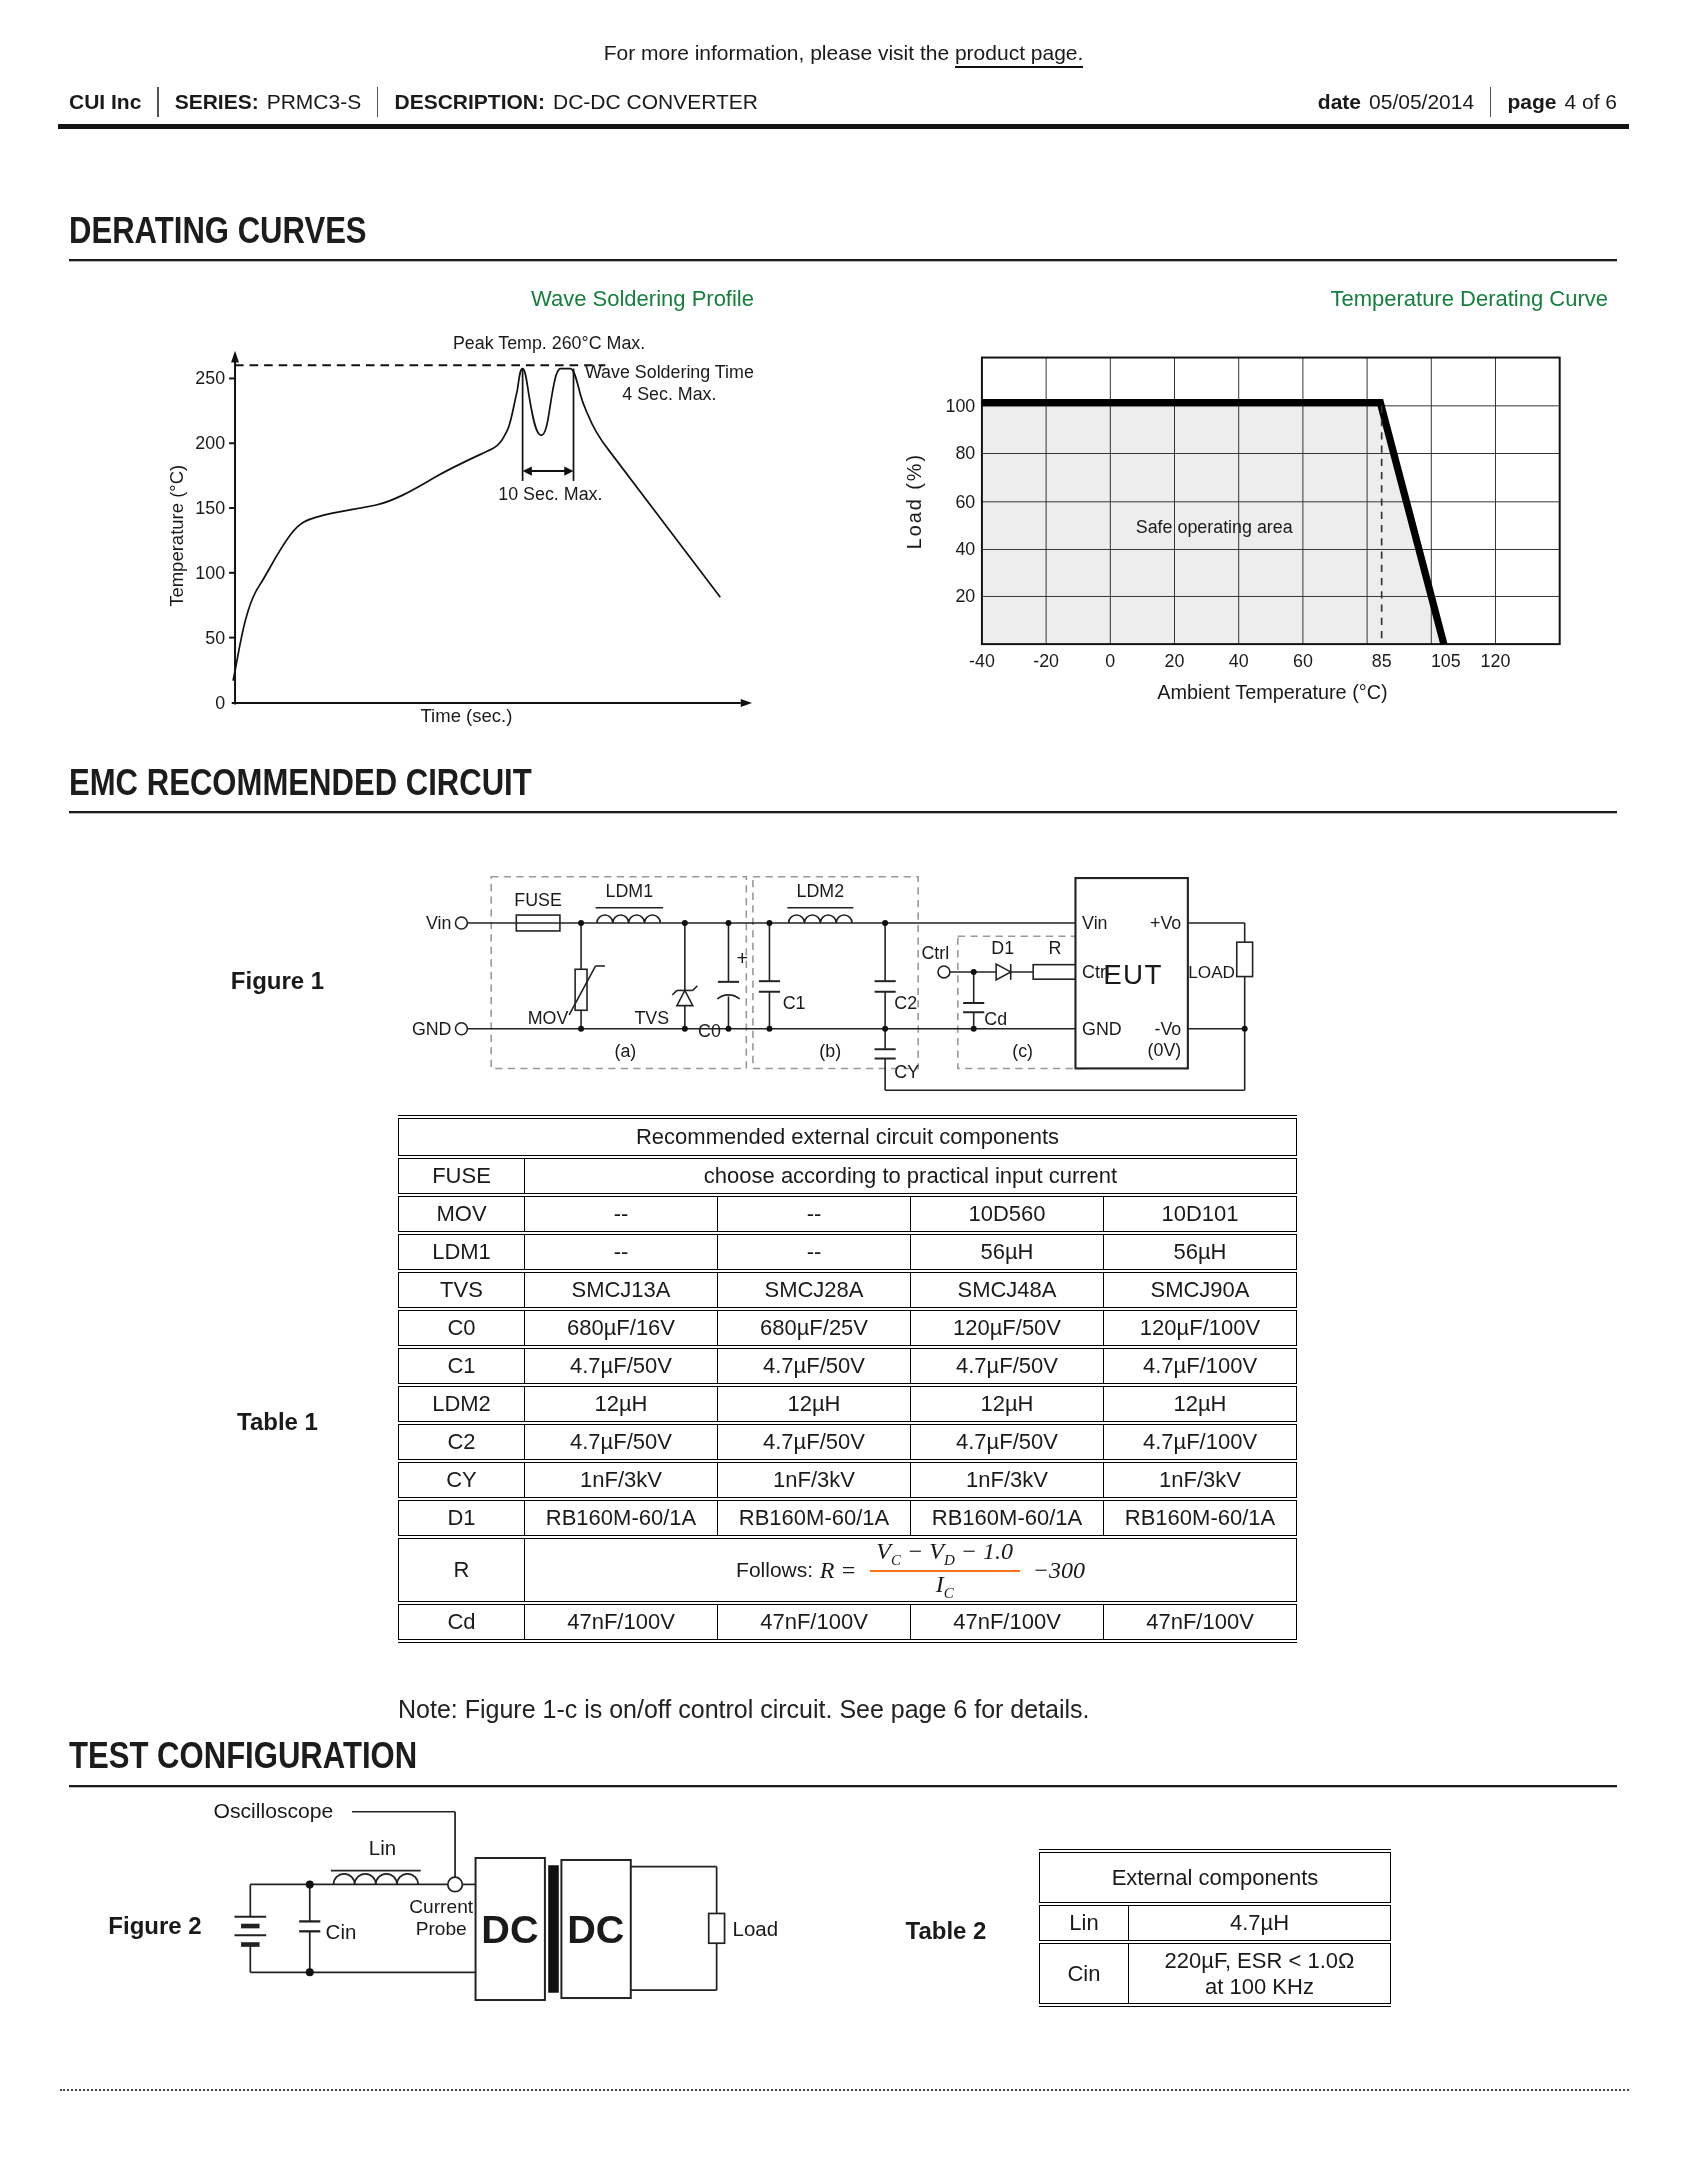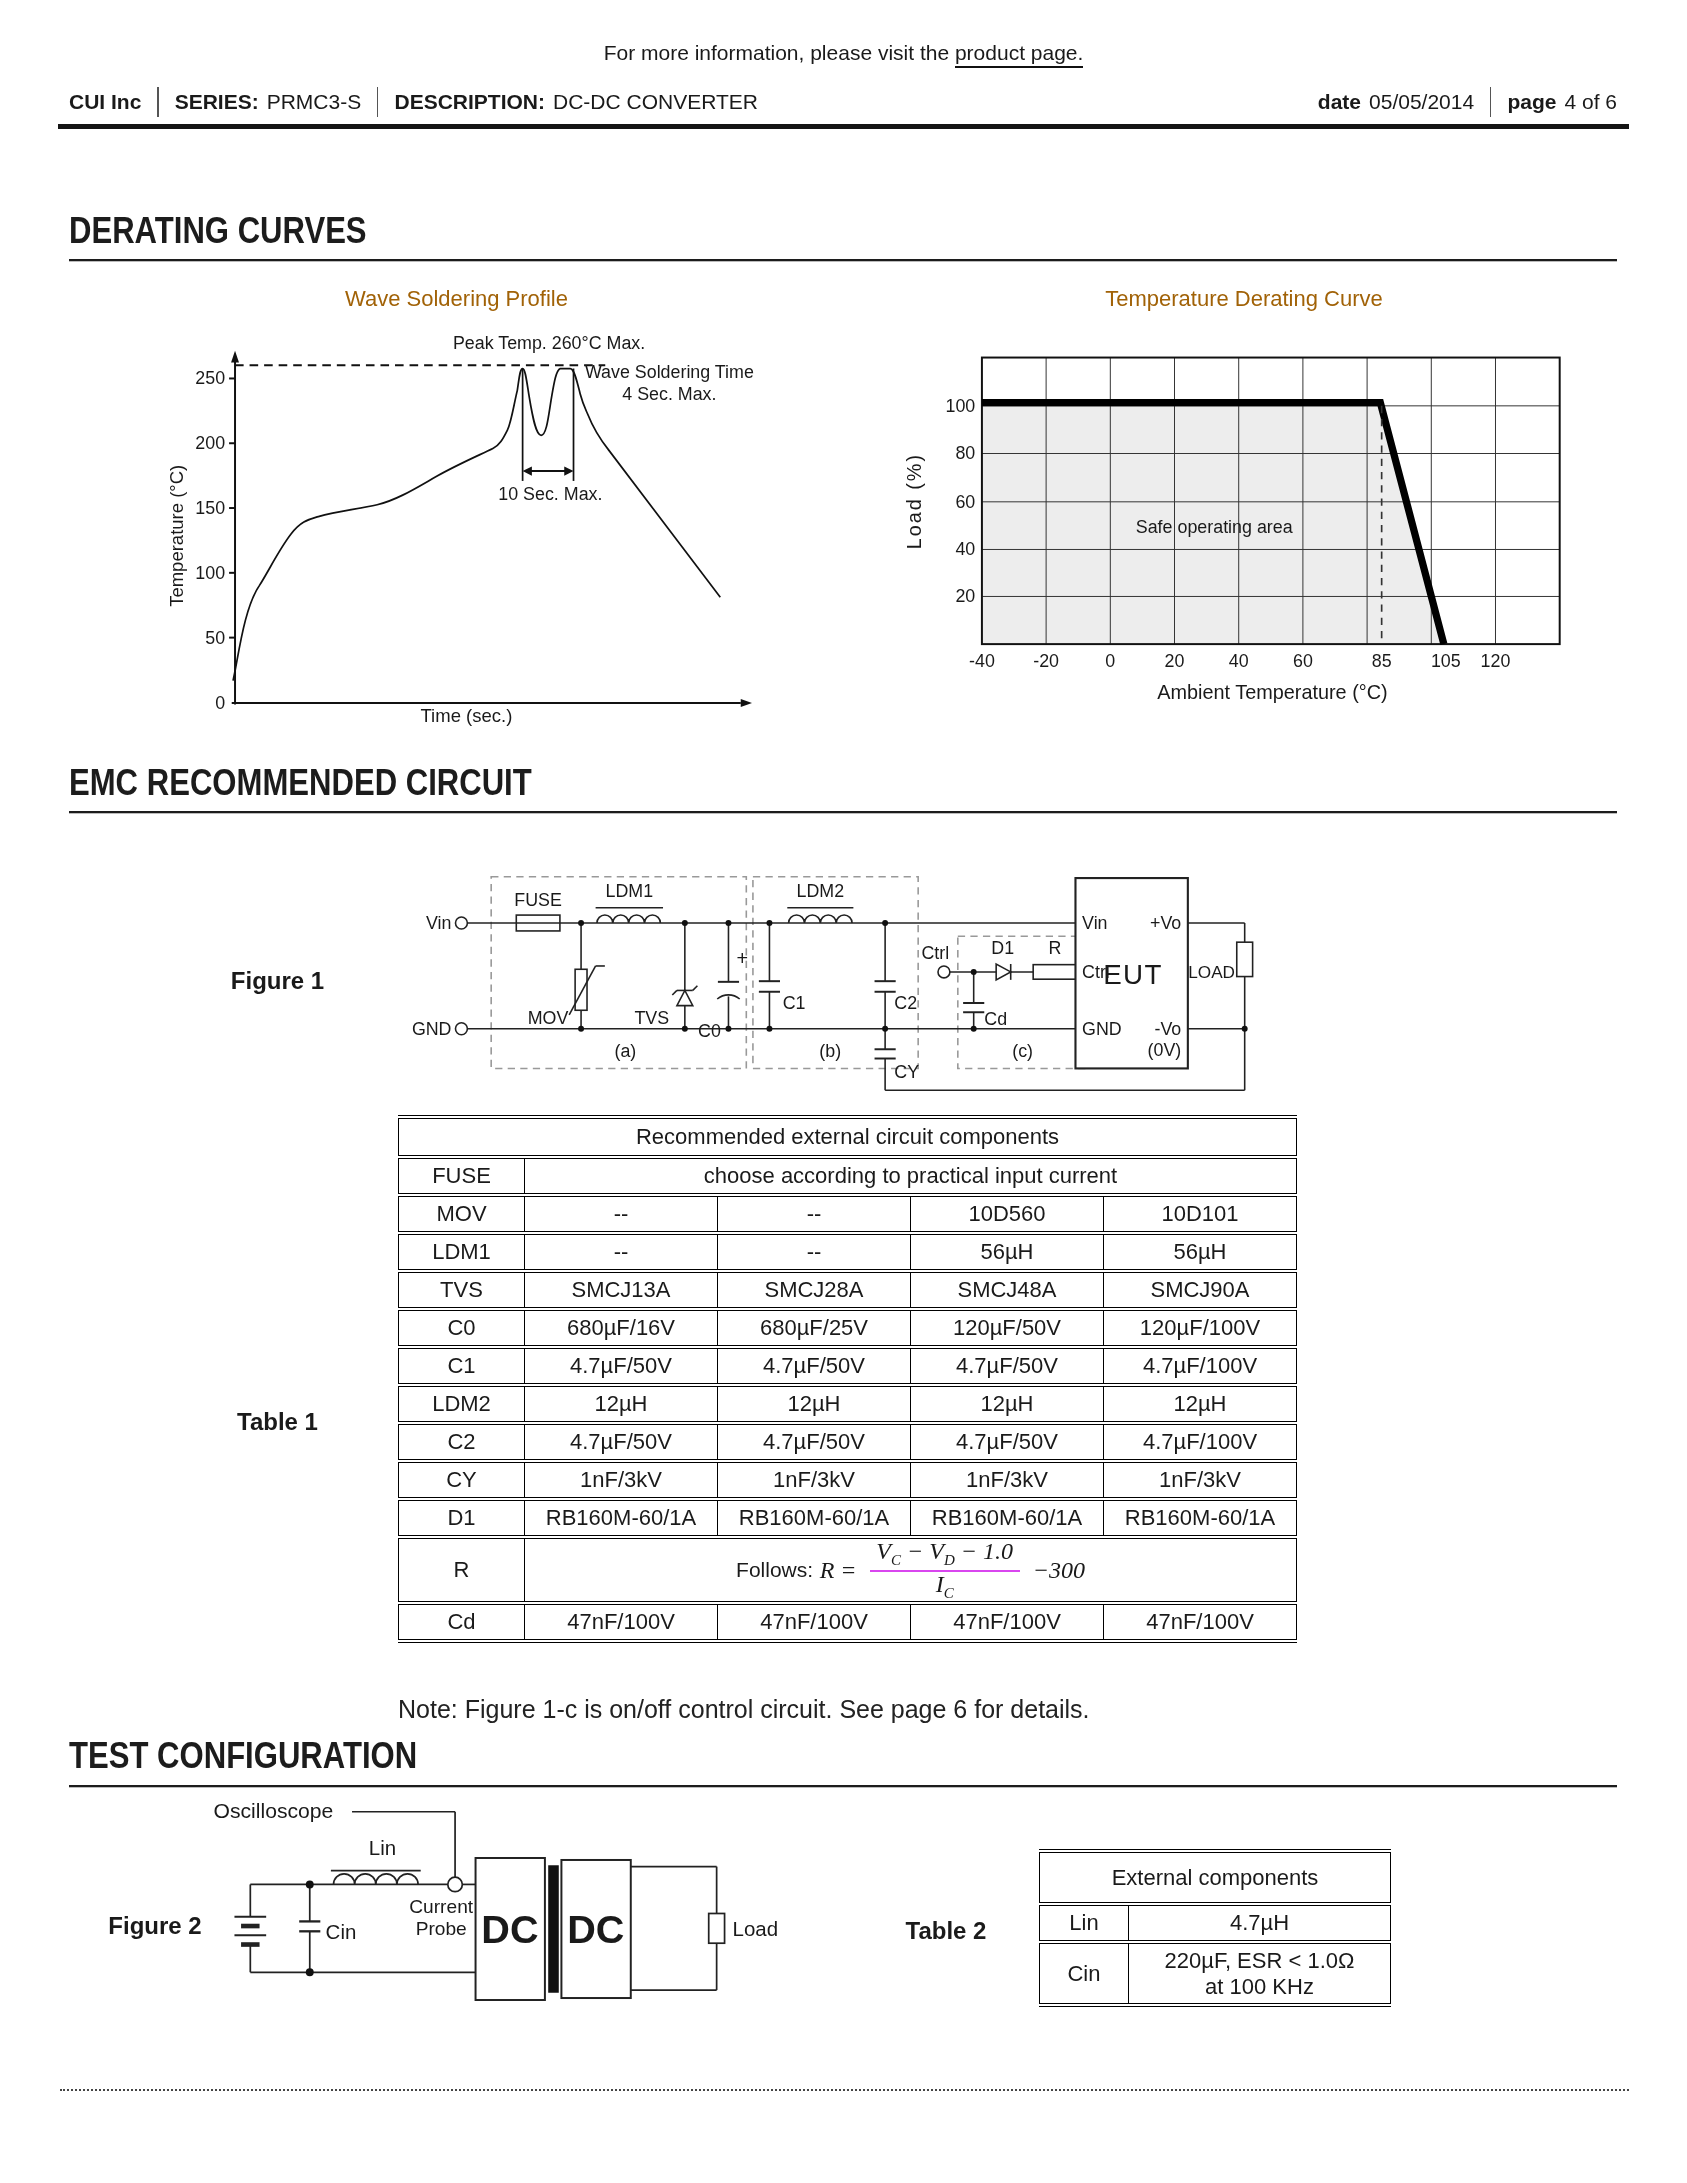--- a/index.html
+++ b/index.html
@@ -10,35 +10,35 @@
   .plink{color:#1a1a1a;text-decoration:none;border-bottom:2.6px solid #111;padding-bottom:2px;cursor:pointer;text-align:right;}
   .meta{position:absolute;left:69px;top:81px;width:1548px;height:41px;display:flex;
         align-items:center;justify-content:space-between;font-size:21px;white-space:nowrap;}
   .metaL,.metaR{display:flex;align-items:center;}
   .b{font-weight:bold;}
   .sep{display:inline-block;width:1.3px;height:30px;background:#555;margin:0 16px;}
   .mainrule{position:absolute;left:58px;top:124px;width:1571px;height:4.6px;background:#141414;}
   .h1{position:absolute;font-size:37px;font-weight:bold;white-space:nowrap;
       transform:scaleX(.84);transform-origin:left center;letter-spacing:0;color:#1c1c1c;}
   .hrule{position:absolute;left:69px;width:1548px;height:0;border-top:2.6px solid #1c1c1c;border-bottom:0.7px solid #bbb;}
-  .charttitle{position:absolute;font-size:22px;text-align:center;color:#a16207;}
+  .charttitle{position:absolute;font-size:22px;text-align:right;color:#15803d;}
   .figlabel{position:absolute;font-size:24px;font-weight:bold;text-align:center;white-space:nowrap;}
   svg text{font-family:"Liberation Sans",sans-serif;fill:#1a1a1a;}
   .t1{position:absolute;left:398px;top:1115px;border-collapse:collapse;table-layout:fixed;
       font-size:22px;text-align:center;}
   .t1 td{border-left:1.7px solid #000;border-right:1.7px solid #000;
          border-top:4.6px double #000;border-bottom:4.6px double #000;padding:0 4px;}
   .t2{position:absolute;left:1039px;top:1849px;border-collapse:collapse;table-layout:fixed;
       font-size:22px;text-align:center;}
   .t2 td{border-left:1.7px solid #000;border-right:1.7px solid #000;
          border-top:4.6px double #000;border-bottom:4.6px double #000;padding:0 4px;}
   .note{position:absolute;font-size:25px;color:#222;}
   .frac{display:inline-flex;flex-direction:column;align-items:center;vertical-align:middle;
         font-family:"Liberation Serif",serif;font-style:italic;font-size:24px;line-height:1.05;margin:0 6.6px;}
-  .frac .num{border-bottom:2px solid #d946ef;padding:0 6.6px 1.3px 6.6px;}
+  .frac .num{border-bottom:2px solid #f97316;padding:0 6.6px 1.3px 6.6px;}
   .frac sub,.mathi sub{font-size:15px;font-style:italic;}
   .mathi{font-family:"Liberation Serif",serif;font-style:italic;font-size:24px;}
   .rcell{display:flex;align-items:center;justify-content:center;gap:6.6px;}
   .follows{font-size:21px;font-style:normal;}
   .dotted{position:absolute;left:60px;top:2089px;width:1569px;border-top:2.6px dotted #444;}
   .site{position:absolute;left:0;top:2104px;width:1687px;text-align:center;font-size:22px;}
 </style>
 </head>
 <body>
 

